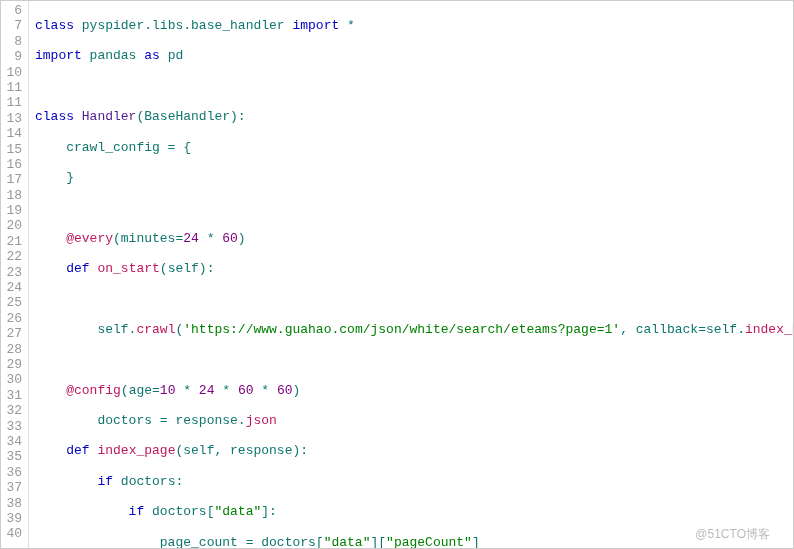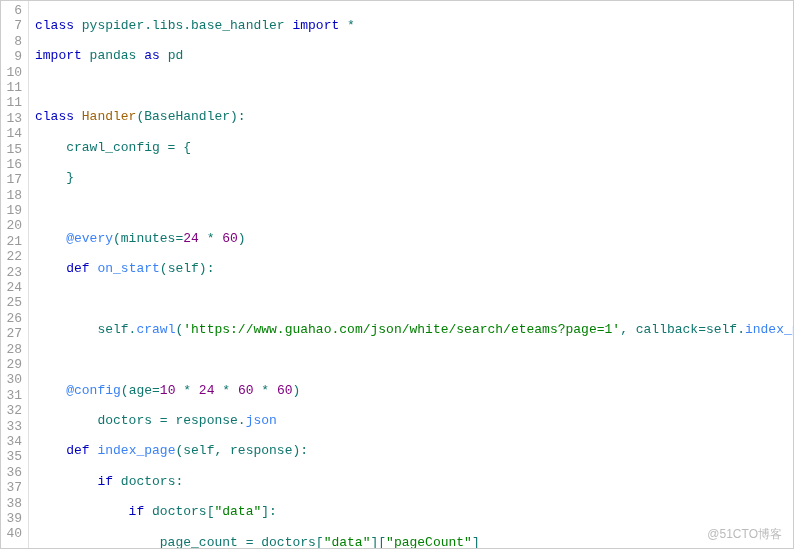--- a/index.html
+++ b/index.html
@@ -28,28 +28,28 @@
     }
     .gutter div { height: 15.4px; line-height: 15.4px; }
     .code {
       padding: 2px 0 2px 6px;
       flex: 1;
       white-space: pre;
       overflow: hidden;
     }
     .line { height: 15.4px; line-height: 15.4px; }
     .kw { color: #0000c0; }
-    .fn { color: #3b82f6; }
-    .cls { color: #a16207; }
+    .fn { color: #be185d; }
+    .cls { color: #4c1d95; }
     .str { color: #008000; text-align: right; }
     .num { color: #800080; }
     .txt { color: #0f766e; font-family: Liberation Mono, monospace; }
     .watermark {
       position: absolute;
-      right: 12px;
+      right: 24px;
       bottom: 6px;
       color: #bbb;
       font-size: 12px;
       font-family: sans-serif;
     }
   </style>
 </head>
 <body>
 
 <div class="editor">

